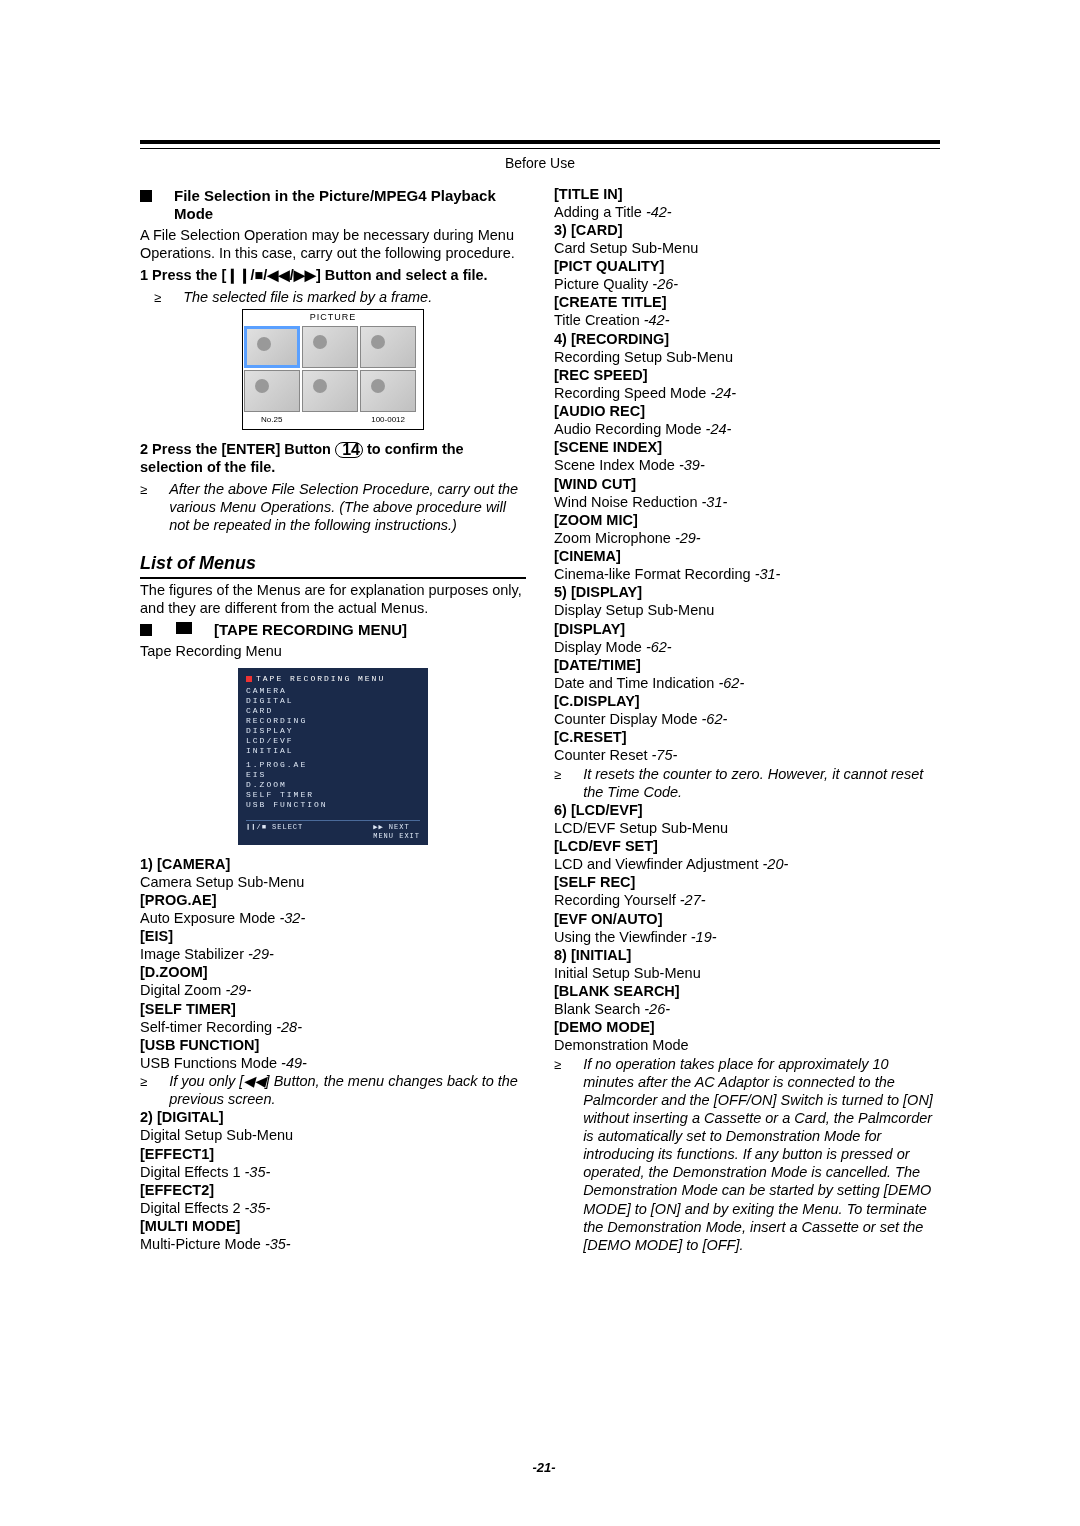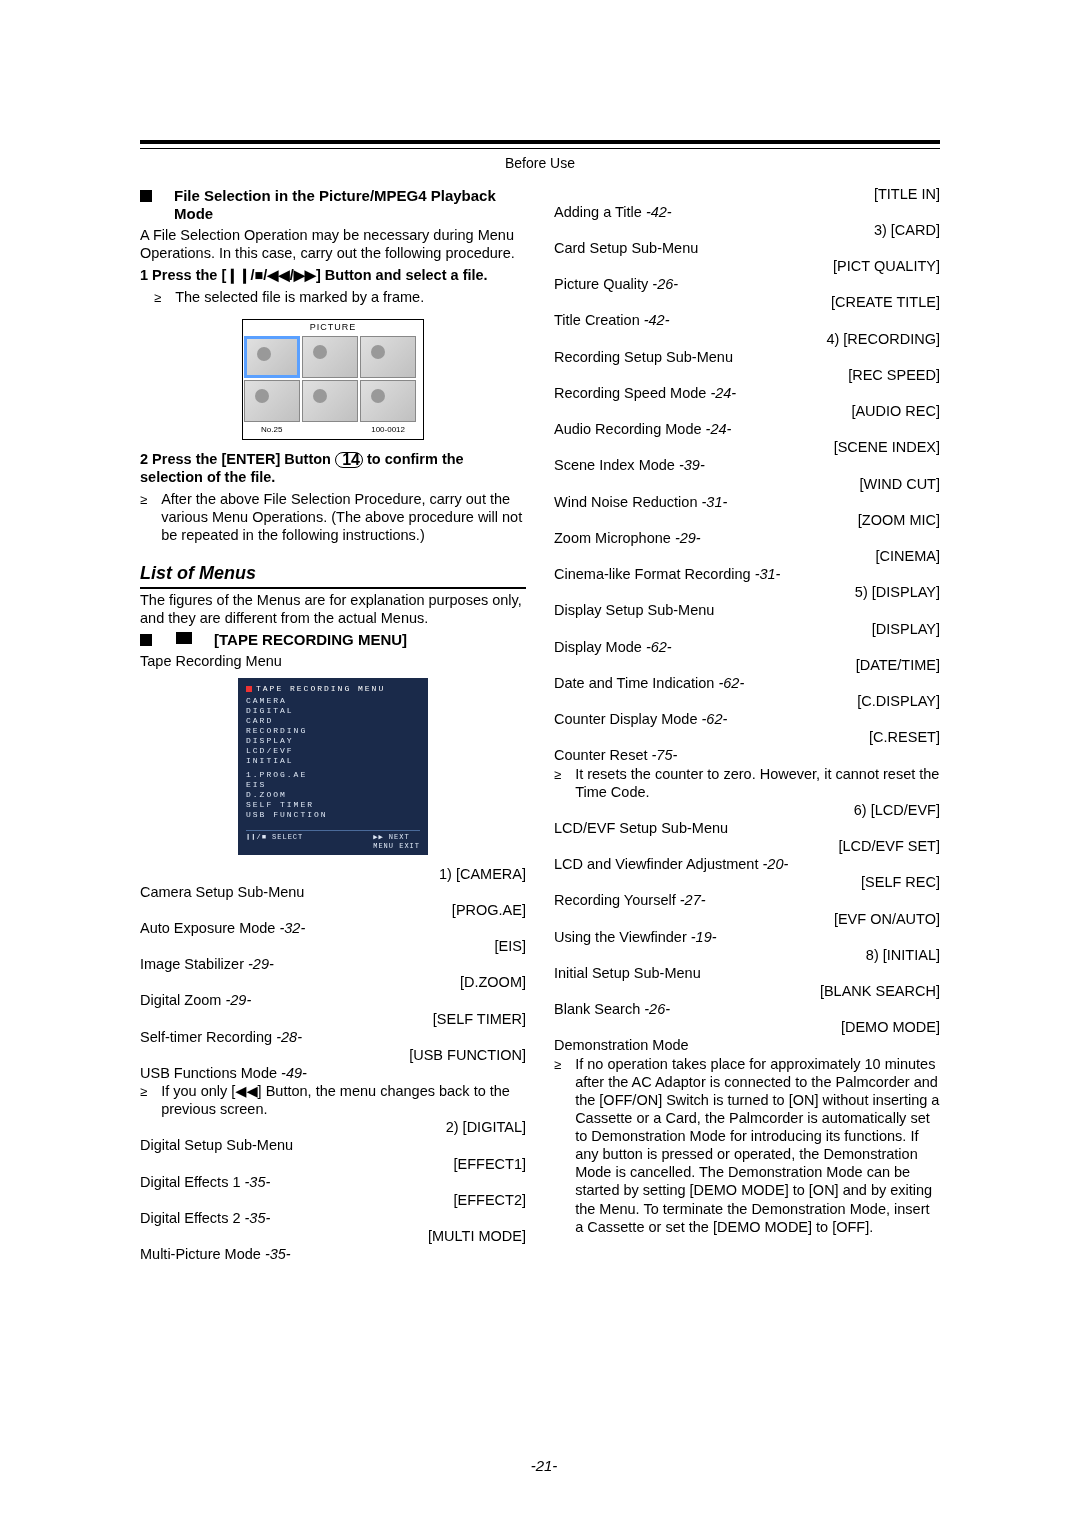--- a/index.html
+++ b/index.html
@@ -51,32 +51,33 @@
     background: #000;
     display: inline-block;
     margin-top: 3px;
     flex: none;
   }
   .para { margin: 0 0 4px 0; }
   .step-bold { font-weight: bold; }
   .indent { padding-left: 14px; }
   .bullet-row {
     display: flex;
-    gap: 12px;
+    gap: 20px;
+    font-style: italic;
   }
   .bullet-dot::before {
     content: "≥";
     font-size: 13px;
     line-height: 1.2;
     margin-right: 2px;
   }
   .bullet-dot { }
   .picture-box {
     width: 180px;
-    margin: 12px auto 10px auto;
+    margin: 2px auto 10px auto;
     border: 1px solid #000;
   }
   .picture-box .label {
     text-align: center;
     font-size: 9px;
     letter-spacing: 1px;
     padding: 2px 0;
   }
   .thumbs {
     display: flex;
@@ -143,21 +144,21 @@
     border-top: 1px solid #4a6a9a;
     margin-top: 10px;
     padding-top: 2px;
     display: flex;
     justify-content: space-between;
     font-size: 7px;
     letter-spacing: 1px;
     white-space: pre;
   }
 
-  .item-head { font-weight: normal; text-align: right; }
+  .item-head { font-weight: bold; }
   .ref { font-style: italic; }
   .circ14 {
     display: inline-block;
     border: 1px solid #000;
     border-radius: 50%;
     font-size: 16px;
     line-height: 13px;
     width: 22px;
     height: 14px;
     text-align: right;
@@ -166,21 +167,22 @@
     border-radius: 8px;
   }
   .glyph { font-family: "Segoe UI Symbol", "Arial Unicode MS", sans-serif; }
 
   .pagenum {
     position: absolute;
     left: 8px; right: 0;
     bottom: 50px;
     text-align: center;
     font-style: italic;
-    font-size: 15px;
+    font-size: 13px;
+    font-weight: bold;
   }
 
   .cam-icon {
     width: 16px; height: 12px;
     display: inline-block;
     background: #000;
     position: relative;
     top: 1px;
     margin-left: 2px;
   }

